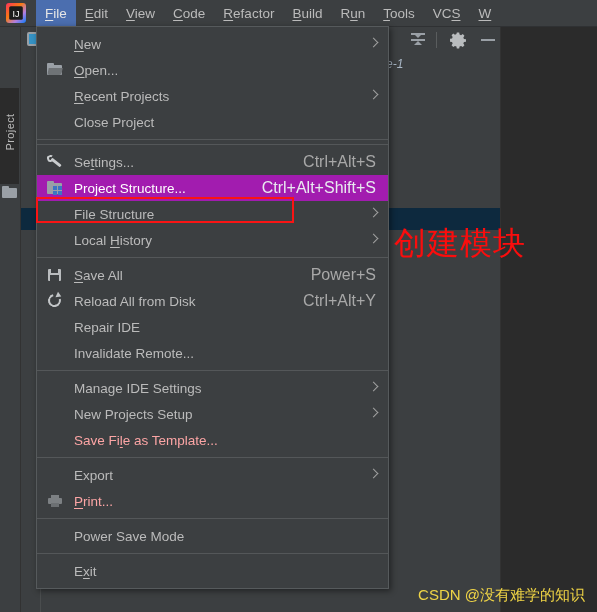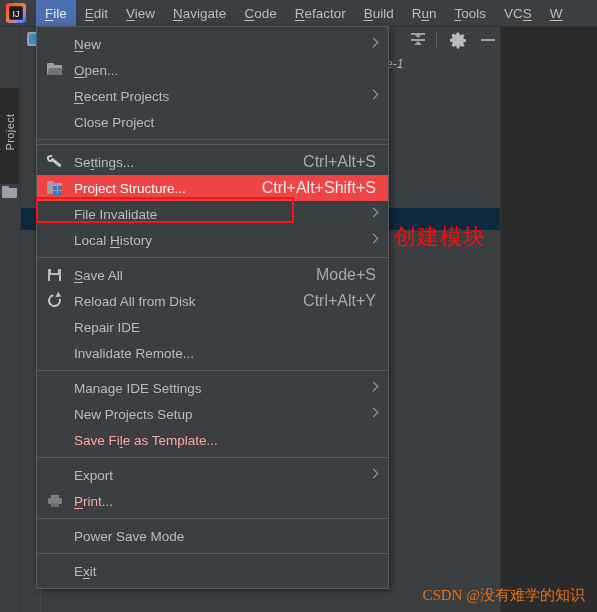--- a/index.html
+++ b/index.html
@@ -205,21 +205,21 @@
   }
   .mi .mi-arrow {
     position: absolute;
     right: 11px; top: 8px;
     width: 6px; height: 6px;
     border-right: 1.7px solid #a0a0a0;
     border-top: 1.7px solid #a0a0a0;
     transform: rotate(45deg);
   }
   .mi.selected {
-    background: #ef4444;
+    background: #a21caf;
     color: #ffffff;
   }
   .mi.selected .mi-shortcut { color: #e8eaf0; }
   .mi.disabled { color: #fca5a5; }
   .mi u { text-decoration: underline; text-underline-offset: 2px; }
   .mi-sep {
     height: 1px;
     background: #545759;
     margin: 4px 0;
   }
@@ -323,33 +323,33 @@
   }
   .red-box-menu {
     left: 36px; top: 197px; width: 258px; height: 26px;
   }
 
   
   .annotation-cn {
     position: absolute;
     left: 394px; top: 222px;
     color: #fb0d0d;
-    font-size: 22px;
+    font-size: 32px;
     font-family: "DejaVu Sans", sans-serif;
     letter-spacing: 1px;
     white-space: nowrap;
   }
 
   
   .watermark {
     position: absolute;
     right: 12px; bottom: 7px;
-    color: #f97316;
+    color: #fde047;
     font-size: 15px;
-    font-family: Liberation Serif, serif;
+    font-family: Liberation Sans, sans-serif;
     opacity: 0.92;
     white-space: nowrap;
   }
 </style>
 </head>
 <body>
 
 <div id="root">
 
   <div class="editor-bg"></div>
@@ -420,23 +420,20 @@
       <div class="mb-item active">
           <span><u>F</u>ile</span>
         </div>
       <div class="mb-item">
           <span><u>E</u>dit</span>
         </div>
       <div class="mb-item">
           <span><u>V</u>iew</span>
         </div>
       <div class="mb-item">
-          <span><u>N</u>avigate</span>
-        </div>
-      <div class="mb-item">
           <span><u>C</u>ode</span>
         </div>
       <div class="mb-item">
           <span><u>R</u>efactor</span>
         </div>
       <div class="mb-item">
           <span><u>B</u>uild</span>
         </div>
       <div class="mb-item">
           <span>R<u>u</u>n</span>
@@ -499,39 +496,39 @@
         <span class="sq s1"></span>
           <span class="sq s2"></span>
           <span class="sq s3"></span>
           <span class="sq s4"></span>
       </span>
       <span class="mi-label">Project Structure...</span>
       <span class="mi-shortcut">Ctrl+Alt+Shift+S</span>
     </div>
 
     <div class="mi">
-      <span class="mi-label">File Invalidate</span>
+      <span class="mi-label">File Structure</span>
       <span class="mi-arrow"></span>
     </div>
 
     <div class="mi">
       <span class="mi-label">Local <u>H</u>istory</span>
       <span class="mi-arrow"></span>
     </div>
 
     <div class="mi-sep"></div>
 
     <div class="mi">
       <span class="mi-icon ic-save">
         <span class="outer"></span>
           <span class="top"></span>
           <span class="bot"></span>
       </span>
       <span class="mi-label"><u>S</u>ave All</span>
-      <span class="mi-shortcut">Mode+S</span>
+      <span class="mi-shortcut">Power+S</span>
     </div>
 
     <div class="mi">
       <span class="mi-icon ic-reload">
         <span class="ring"></span>
           <span class="arrow"></span>
       </span>
       <span class="mi-label">Reload All from Disk</span>
       <span class="mi-shortcut">Ctrl+Alt+Y</span>
     </div>

